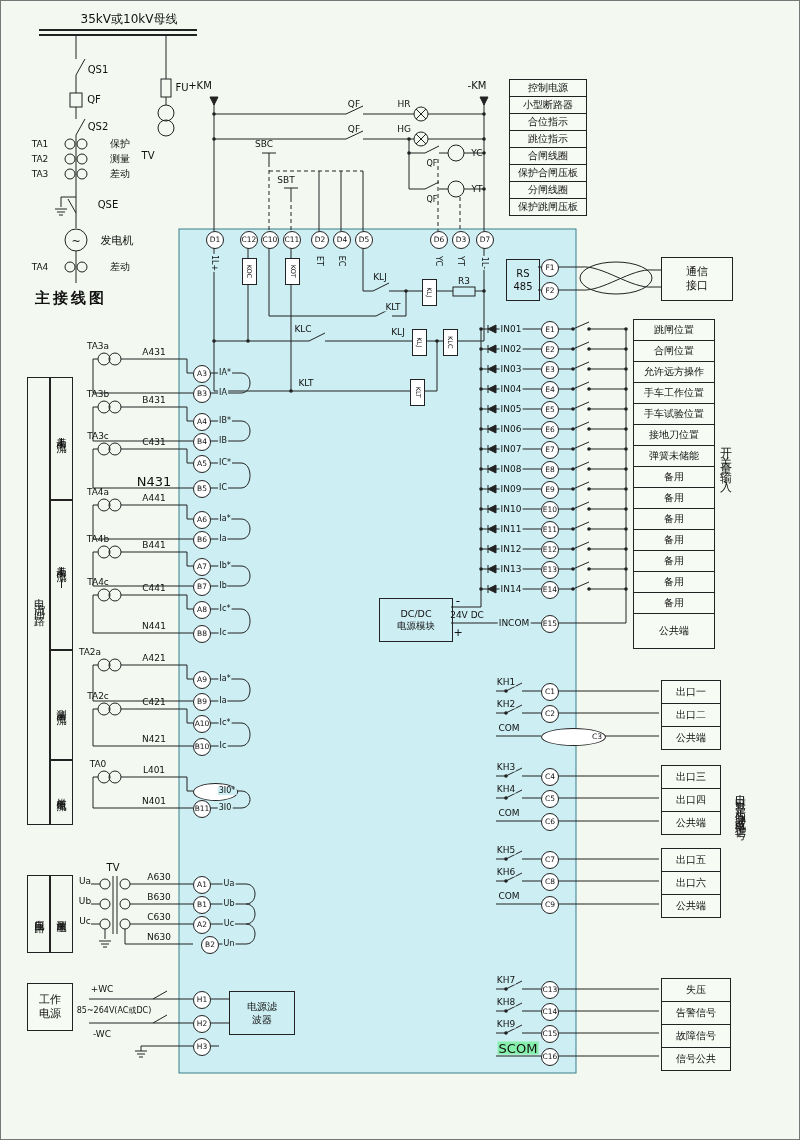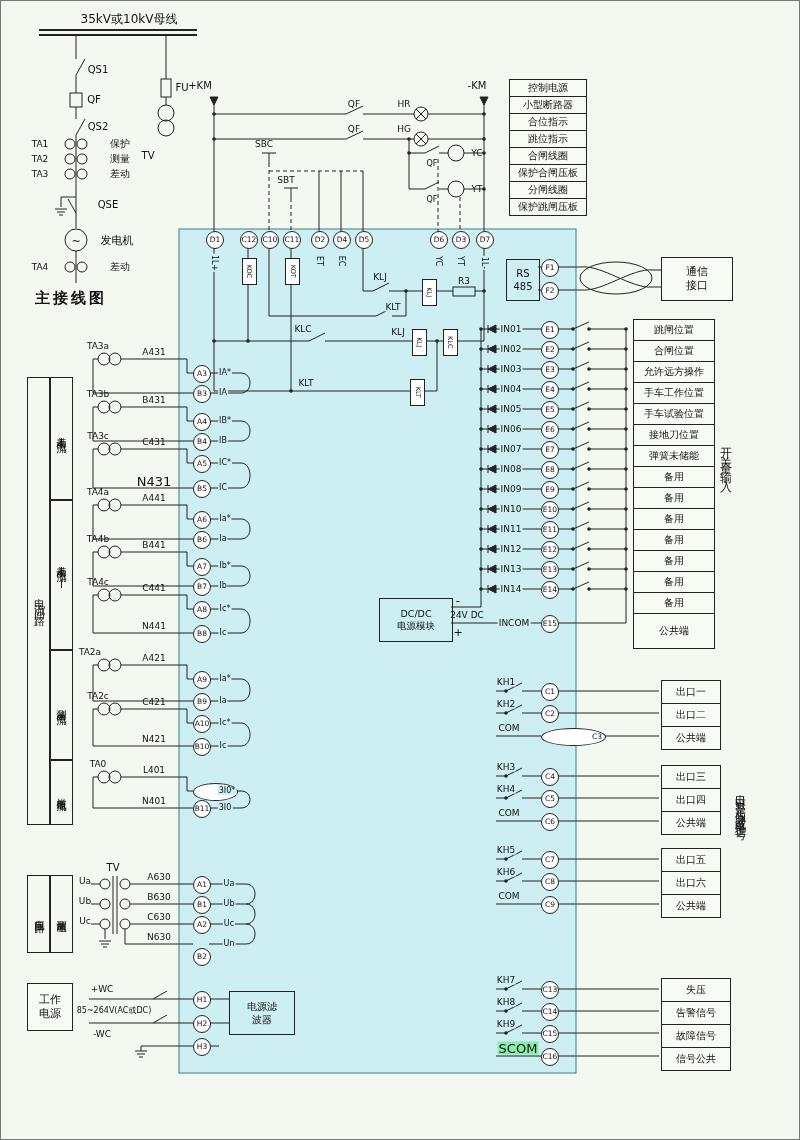--- a/index.html
+++ b/index.html
@@ -553,21 +553,21 @@
     <div class="term" style="left: 192px; top: 624px;">B8</div>
     <div class="term" style="left: 192px; top: 670px;">A9</div>
     <div class="term" style="left: 192px; top: 692px;">B9</div>
     <div class="term" style="left: 192px; top: 714px;">A10</div>
     <div class="term" style="left: 192px; top: 737px;">B10</div>
     <div class="term" style="left: 192px; top: 782px; padding-left: 27px;">A11</div>
     <div class="term" style="left: 192px; top: 799px;">B11</div>
     <div class="term" style="left: 192px; top: 875px;">A1</div>
     <div class="term" style="left: 192px; top: 895px;">B1</div>
     <div class="term" style="left: 192px; top: 915px;">A2</div>
-    <div class="term" style="left: 192px; top: 935px; margin-top: 12px;">B2</div>
+    <div class="term" style="left: 200px; top: 935px;">B2</div>
     <div class="term" style="left: 192px; top: 990px;">H1</div>
     <div class="term" style="left: 192px; top: 1014px;">H2</div>
     <div class="term" style="left: 192px; top: 1037px;">H3</div>
     <div class="lbl" style="left: 128px; top: 18px; font-size: 12px; transform: translate(-50%, -50%);">35kV或10kV母线</div>
     <div class="lbl" style="left: 97px; top: 69px; font-size: 10px; transform: translate(-50%, -50%);">QS1</div>
     <div class="lbl" style="left: 93px; top: 99px; font-size: 10px; transform: translate(-50%, -50%);">QF</div>
     <div class="lbl" style="left: 97px; top: 126px; font-size: 10px; transform: translate(-50%, -50%);">QS2</div>
     <div class="lbl" style="left: 39px; top: 143px; font-size: 9px; transform: translate(-50%, -50%);">TA1</div>
     <div class="lbl" style="left: 39px; top: 158px; font-size: 9px; transform: translate(-50%, -50%);">TA2</div>
     <div class="lbl" style="left: 39px; top: 173px; font-size: 9px; transform: translate(-50%, -50%);">TA3</div>

